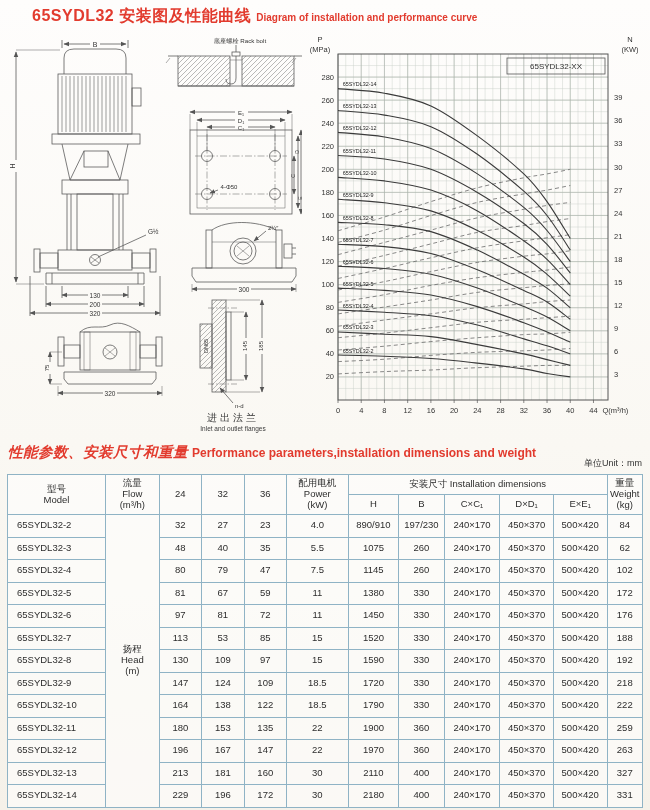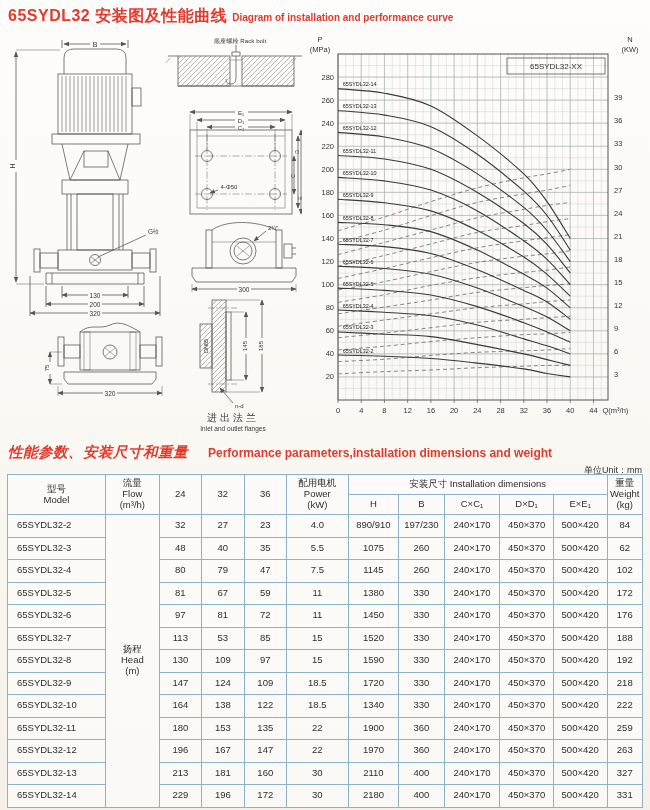--- a/index.html
+++ b/index.html
@@ -1,25 +1,25 @@
 <!DOCTYPE html>
 <html><head>
 <meta charset="utf-8">
 <style>
   html,body{margin:0;padding:0;}
   body{font-family:"Liberation Sans",sans-serif;}
   .page{position:relative;width:650px;height:810px;overflow:hidden;
         background:linear-gradient(180deg,#fefdfc 0%,#faf8f3 55%,#f5f1e9 100%);color:#333;}
   .title{position:absolute;top:6px;left:8px;white-space:nowrap;}
-  .t-zh{color:#e23b2e;font-weight:bold;font-size:16px;letter-spacing:0.5px;}
+  .t-zh{color:#e23b2e;font-weight:bold;font-size:16px;letter-spacing:0.5px;margin-left:24px;}
   .t-en{color:#e23b2e;font-weight:bold;font-size:10px;margin-left:5px;}
   .section-title{position:absolute;top:443px;left:8px;width:634px;}
   .s-zh{color:#e23b2e;font-weight:bold;font-size:14.5px;letter-spacing:0.5px;font-style:italic;}
-  .s-en{color:#e23b2e;font-weight:bold;font-size:12px;margin-left:20px;}
-  .unit{float:right;font-size:9px;color:#333;margin-top:21px;}
+  .s-en{color:#e23b2e;font-weight:bold;font-size:12px;margin-left:4px;}
+  .unit{float:right;font-size:9px;color:#333;margin-top:14px;}
   #drawings{position:absolute;top:32px;left:0;}
   #chart{position:absolute;top:32px;left:300px;width:350px;height:404px;}
   table#spec{position:absolute;top:474px;left:7px;width:636px;border-collapse:collapse;
         table-layout:fixed;font-size:9.5px;color:#2d2d2d;background:rgba(255,255,255,0.55);}
   #spec th,#spec td{border:1px solid #8fb3c5;text-align:center;padding:0 1px;
         font-weight:normal;white-space:pre-line;line-height:1.15;}
   #spec thead th{height:19px;}
   #spec tbody td{height:21.5px;}
   .model-cell{text-align:left !important;padding-left:9px !important;}
   .head-cell{font-size:9.5px;}
@@ -571,21 +571,21 @@
           <td>450×370</td>
           <td>500×420</td>
           <td>218</td>
         </tr>
         <tr>
           <td class="model-cell">65SYDL32-10</td>
           <td>164</td>
           <td>138</td>
           <td>122</td>
           <td>18.5</td>
-          <td>1340</td>
+          <td>1790</td>
           <td>330</td>
           <td>240×170</td>
           <td>450×370</td>
           <td>500×420</td>
           <td>222</td>
         </tr>
         <tr>
           <td class="model-cell">65SYDL32-11</td>
           <td>180</td>
           <td>153</td>

